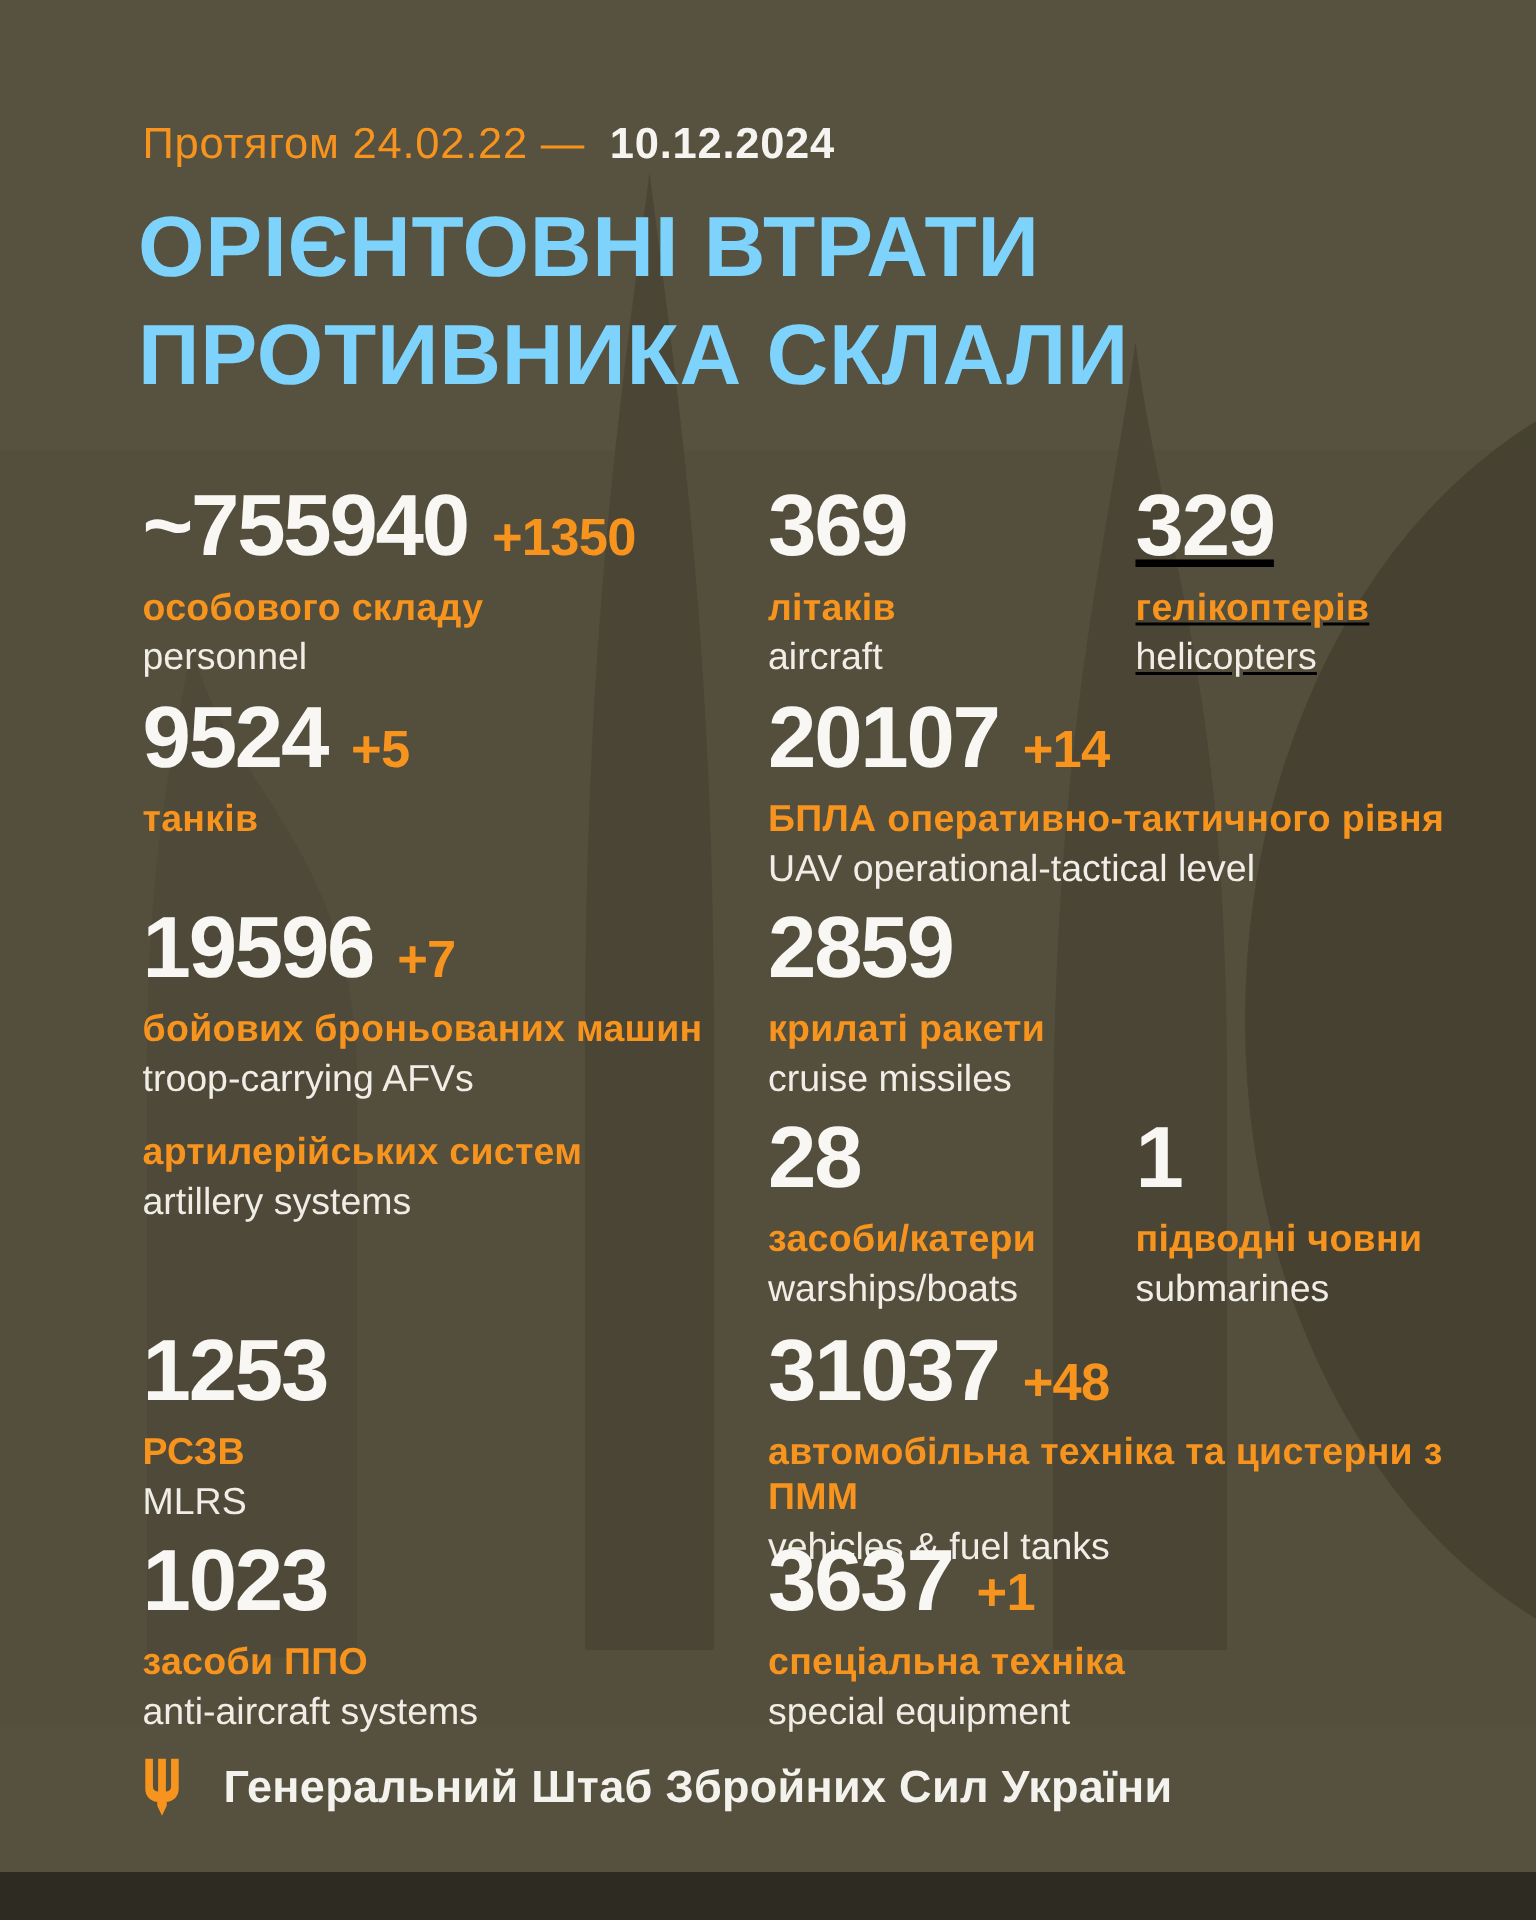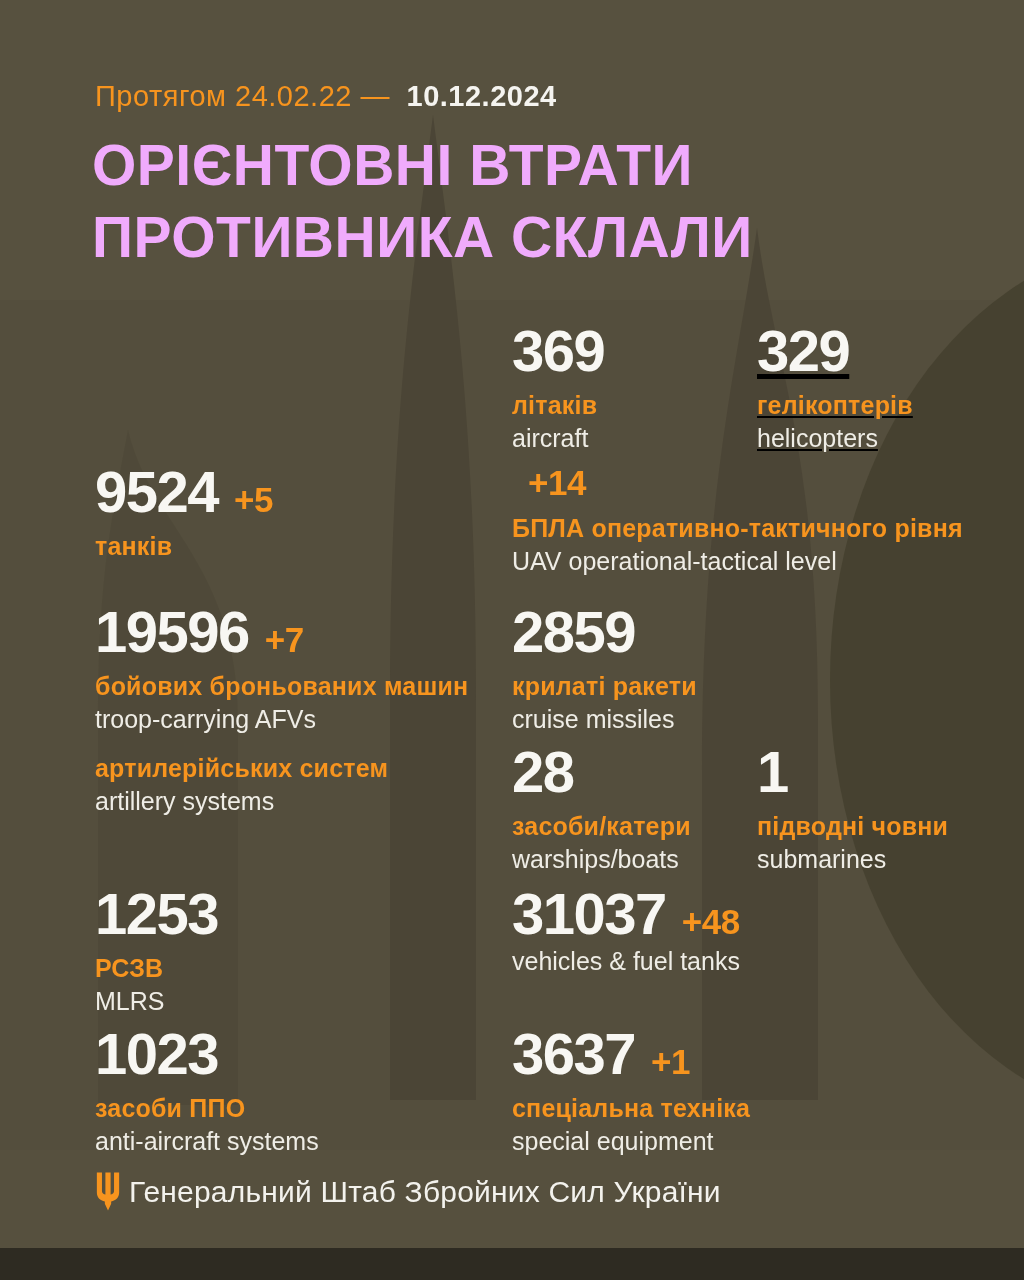--- a/index.html
+++ b/index.html
@@ -18,21 +18,21 @@
   .dateline{
     position:absolute;left:95px;top:80px;
     font-size:29px;letter-spacing:.5px;
   }
   .dateline .prefix{color:#F7941E;font-weight:500;}
   .dateline .date{color:#F5F4F0;font-weight:800;margin-left:8px;}
 
   .title{
     position:absolute;left:92px;top:130px;width:800px;
     margin:0;
-    color:#f0abfc;
+    color:#7dd3fc;
     font-size:57px;font-weight:800;line-height:1.26;
     letter-spacing:.5px;text-transform:uppercase;
   }
 
   .stat{position:absolute;}
   .numrow{display:flex;align-items:baseline;}
   .num{
     color:#F8F7F3;font-size:58px;font-weight:800;
     line-height:1;letter-spacing:-1.5px;white-space:nowrap;
   }
@@ -64,22 +64,22 @@
   .s12{left:512px;top:885px;}
   .s13{left:95px; top:1025px;}
   .s14{left:512px;top:1025px;}
 
   .footer{
     position:absolute;left:95px;top:1172px;
     display:flex;align-items:center;
   }
   .tryzub{width:26px;height:40px;flex:0 0 auto;}
   .org{
-    color:#F3F2ED;font-size:30px;font-weight:400;
-    margin-left:8px;letter-spacing:.2px;white-space:nowrap;
+    color:#F3F2ED;font-size:30px;font-weight:700;
+    margin-left:28px;letter-spacing:.2px;white-space:nowrap;
   }
 </style>
 </head>
 <body>
 
 <div class="poster">
 
   <svg class="watermark" viewBox="0 0 1024 1280" width="1024" height="1280" aria-hidden="true">
     <rect x="0" y="0" width="1024" height="1280" fill="#544E3D"></rect>
     <rect x="0" y="0" width="1024" height="300" fill="#57513F"></rect>
@@ -99,20 +99,28 @@
     <div class="dateline">
       <span class="prefix">Протягом 24.02.22 —</span>
       <span class="date">10.12.2024</span>
     </div>
 
     <h1 class="title">
       <span>ОРІЄНТОВНІ ВТРАТИ</span><br>
       <span>ПРОТИВНИКА СКЛАЛИ</span>
     </h1>
 
+    <div class="stat s1">
+      <div class="numrow">
+        <span class="num">~755940</span>
+        <span class="delta">+1350</span>
+      </div>
+      <div class="lbl-uk">особового складу</div>
+      <div class="lbl-en">personnel</div>
+    </div>
 
     <div class="stat s2">
       <div class="numrow">
         <span class="num">369</span>
         <span class="delta"></span>
       </div>
       <div class="lbl-uk">літаків</div>
       <div class="lbl-en">aircraft</div>
     </div>
 
@@ -128,20 +136,21 @@
     <div class="stat s4">
       <div class="numrow">
         <span class="num">9524</span>
         <span class="delta">+5</span>
       </div>
       <div class="lbl-uk">танків</div>
     </div>
 
     <div class="stat s5">
       <div class="numrow">
+        <span class="num">20107</span>
         <span class="delta">+14</span>
       </div>
       <div class="lbl-uk">БПЛА оперативно-тактичного рівня</div>
       <div class="lbl-en">UAV operational-tactical level</div>
     </div>
 
     <div class="stat s6">
       <div class="numrow">
         <span class="num">19596</span>
         <span class="delta">+7</span>
@@ -189,20 +198,21 @@
       </div>
       <div class="lbl-uk">РСЗВ</div>
       <div class="lbl-en">MLRS</div>
     </div>
 
     <div class="stat s12">
       <div class="numrow">
         <span class="num">31037</span>
         <span class="delta">+48</span>
       </div>
+      <div class="lbl-uk">автомобільна техніка та цистерни з ПММ</div>
       <div class="lbl-en">vehicles &amp; fuel tanks</div>
     </div>
 
     <div class="stat s13">
       <div class="numrow">
         <span class="num">1023</span>
         <span class="delta"></span>
       </div>
       <div class="lbl-uk">засоби ППО</div>
       <div class="lbl-en">anti-aircraft systems</div>

